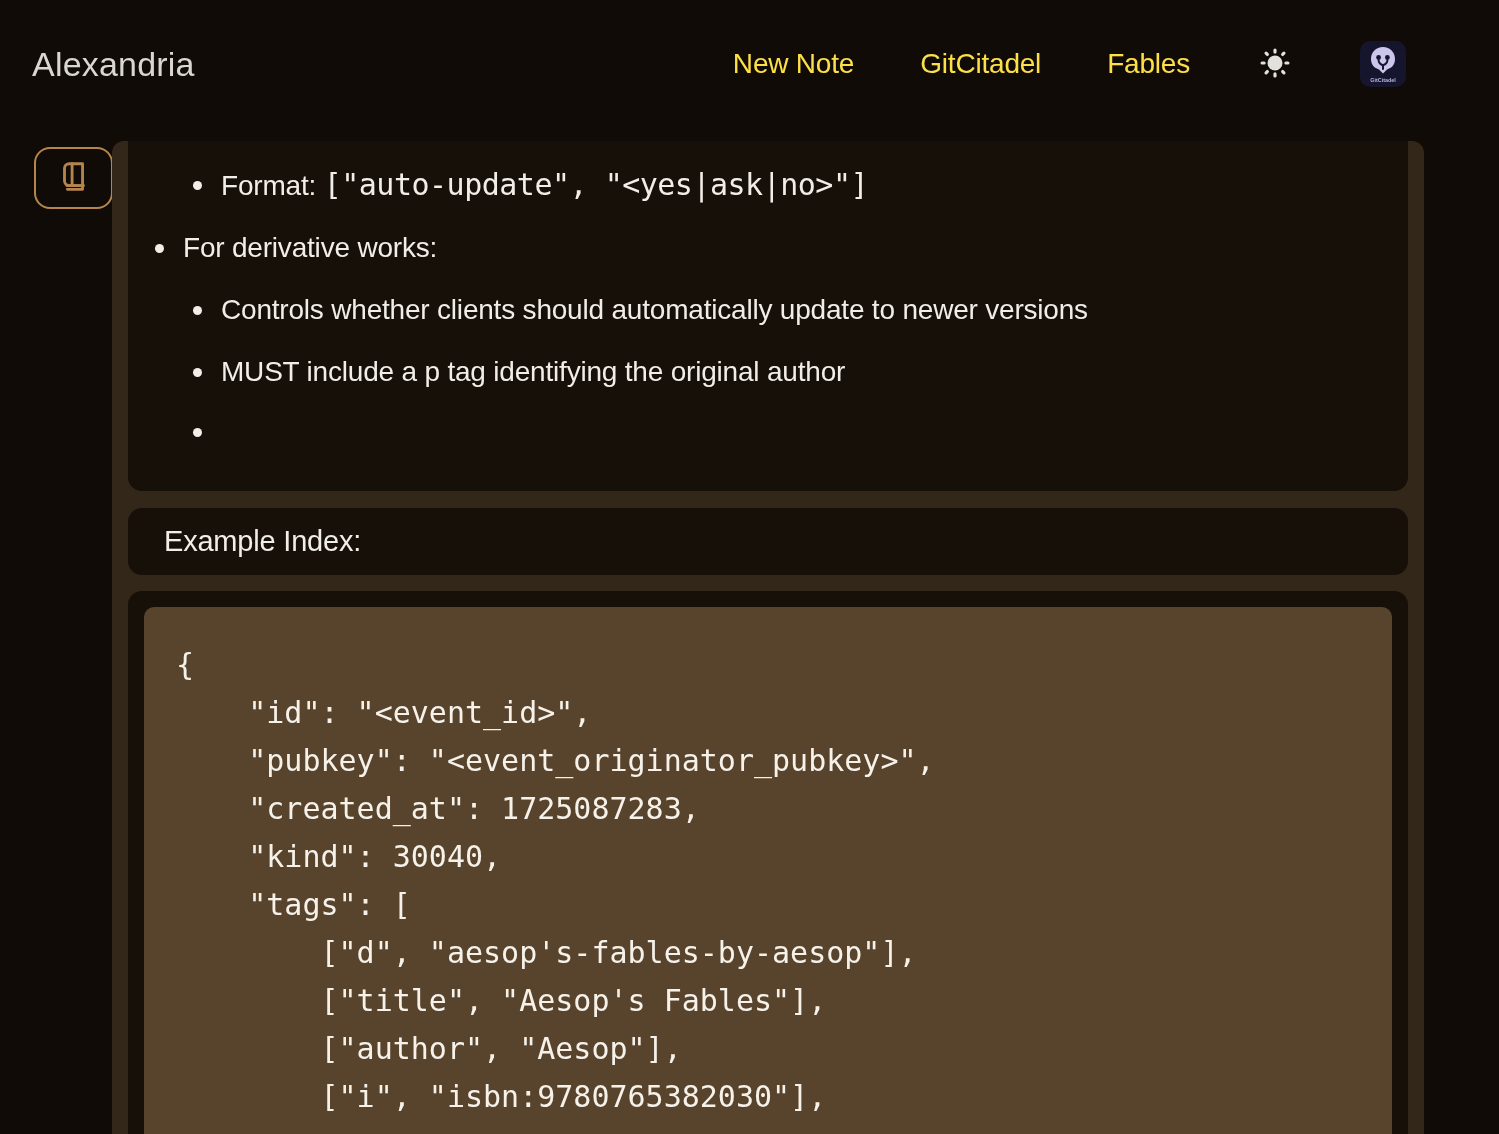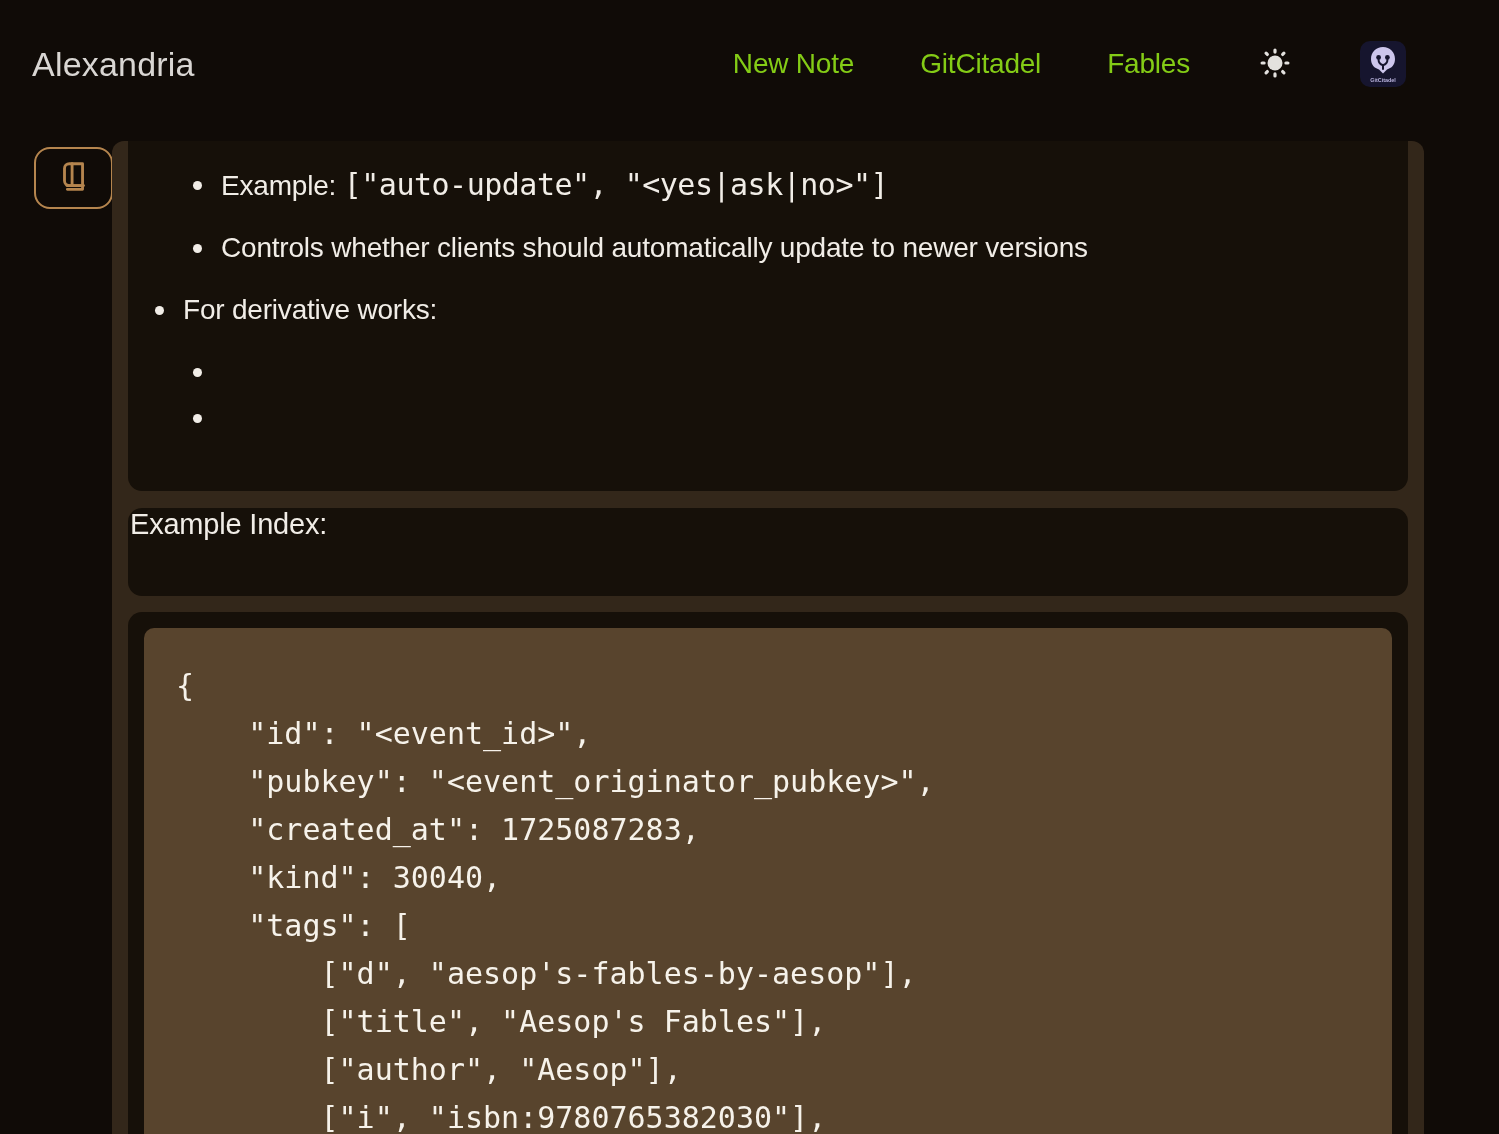--- a/index.html
+++ b/index.html
@@ -17,21 +17,21 @@
     position: absolute; top: 0; left: 0; width: 1434px; height: 128px;
     display: flex; align-items: center; justify-content: space-between;
     box-sizing: border-box; padding: 0 28px 0 32px;
   }
   .brand {
     font-size: 34px; color: #d9d6d3; letter-spacing: 0.2px;
     cursor: pointer; user-select: none;
   }
   .nav { display: flex; align-items: center; gap: 66px; }
   .nav-link {
-    font-size: 28px; color: #84cc16; text-decoration: none; cursor: pointer;
+    font-size: 28px; color: #fde047; text-decoration: none; cursor: pointer;
     letter-spacing: -0.2px;
   }
   .theme-btn {
     background: none; border: none; padding: 0; cursor: pointer;
     width: 38px; height: 38px; display: flex; align-items: center; justify-content: center;
   }
   .logo-badge {
     width: 46px; height: 46px; border-radius: 10px; cursor: pointer;
     display: block;
   }
@@ -73,23 +73,23 @@
     flex: 0 0 auto; width: 9px; height: 9px; border-radius: 50%;
     background: #f1ede7; margin-top: 15px;
   }
   .li-text { margin-left: 19px; font-size: 28px; letter-spacing: -0.2px; }
   .inline-code {
     font-family: "DejaVu Sans Mono", "Liberation Mono", monospace;
     font-size: 30px; letter-spacing: -0.5px;
   }
 
   .card-heading {
-    margin-top: 17px; height: 88px;
-    display: flex; 
-    box-sizing: border-box; padding-left: 2px;
+    margin-top: 17px; height: 67px;
+    display: flex; align-items: center;
+    box-sizing: border-box; padding-left: 36px;
     font-size: 29px; letter-spacing: -0.2px;
   }
 
   .card-code {
     margin-top: 16px; height: 560px;
     box-sizing: border-box; padding: 16px;
   }
   .code-block {
     margin: 0;
     background: #58442d;
@@ -155,32 +155,33 @@
       <path d="M29 29 v4 h-16"></path>
     </svg>
   </span>
 </button>
 
 <div class="content-area">
 
   <div class="card card-spec">
     <div class="li lvl2">
       <span class="dot"></span>
-      <span class="li-text"><span>Example: </span><span class="inline-code">["auto-update", "&lt;yes|ask|no&gt;"]</span></span>
+      <span class="li-text"><span>Format: </span><span class="inline-code">["auto-update", "&lt;yes|ask|no&gt;"]</span></span>
+    </div>
+    <div class="li lvl1">
+      <span class="dot"></span>
+      <span class="li-text">For derivative works:</span>
     </div>
     <div class="li lvl2">
       <span class="dot"></span>
       <span class="li-text">Controls whether clients should automatically update to newer versions</span>
     </div>
-    <div class="li lvl1">
-      <span class="dot"></span>
-      <span class="li-text">For derivative works:</span>
-    </div>
     <div class="li lvl2" style="margin-bottom:22px;">
       <span class="dot"></span>
+      <span class="li-text">MUST include a p tag identifying the original author</span>
     </div>
     <div class="li lvl2">
       <span class="dot"></span>
     </div>
   </div>
 
   <div class="card card-heading">
     <span>Example Index:</span>
   </div>
 

